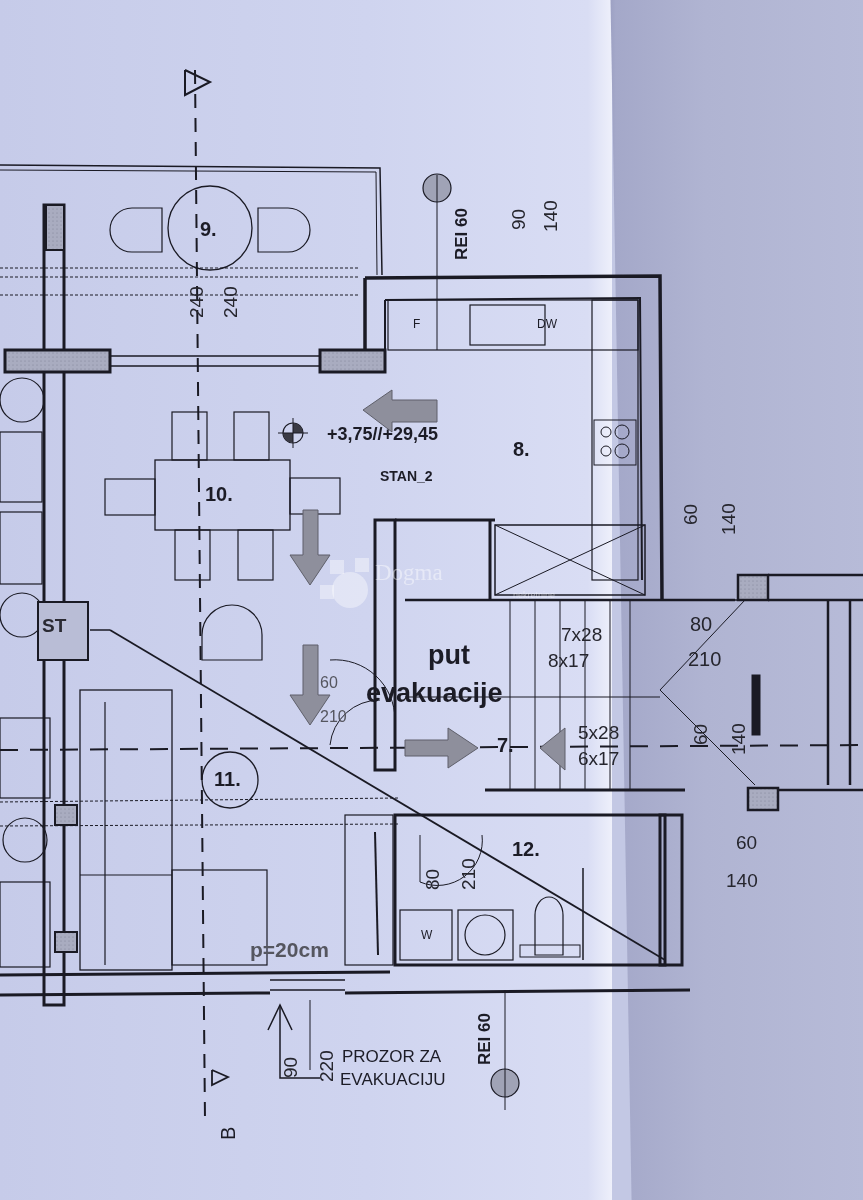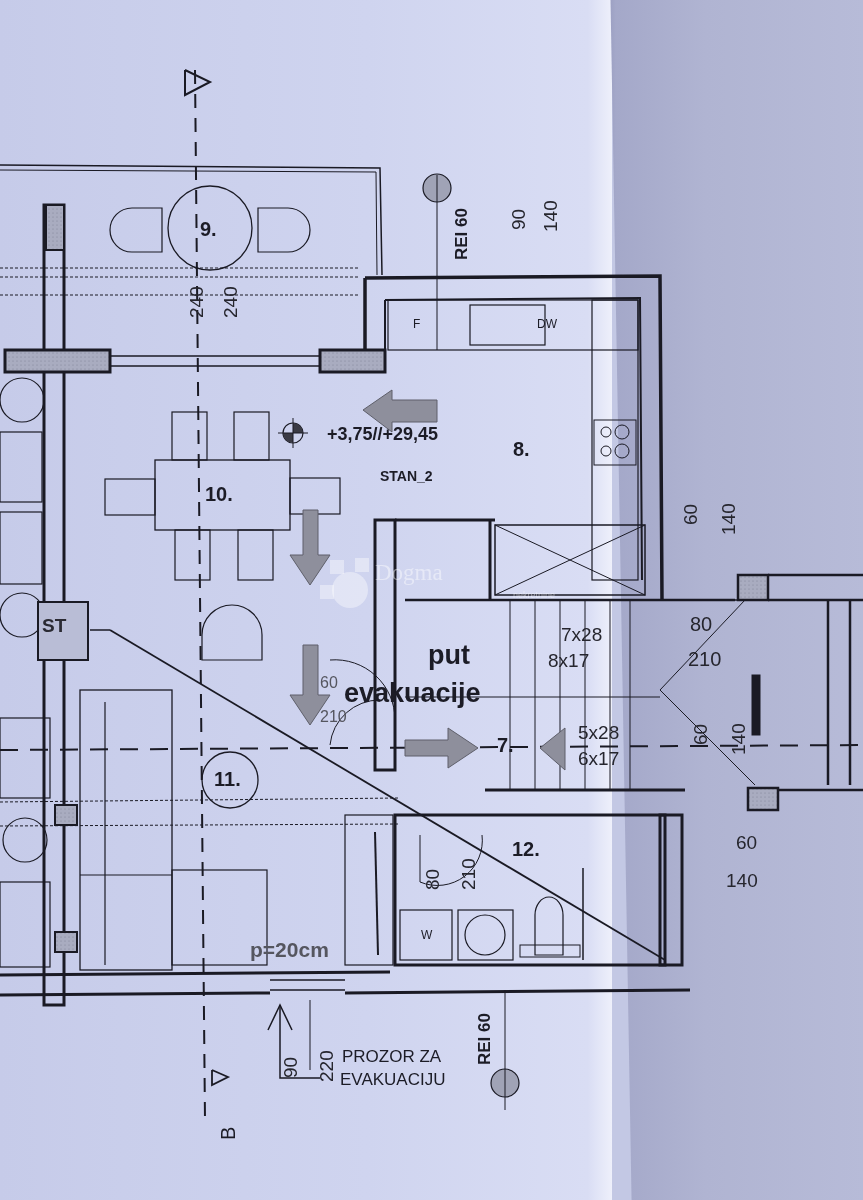--- a/index.html
+++ b/index.html
@@ -200,21 +200,21 @@
 <div class="lbl room-no" style="left:513px;top:438px;">8.</div>
 <div class="lbl room-no" style="left:205px;top:483px;">10.</div>
 <div class="lbl room-no" style="left:214px;top:768px;">11.</div>
 <div class="lbl room-no" style="left:512px;top:838px;">12.</div>
 <div class="lbl room-no" style="left:497px;top:734px;">7.</div>
 
 <div class="lbl bold" style="left:327px;top:424px;font-size:18px;">+3,75//+29,45</div>
 <div class="lbl bold" style="left:380px;top:468px;font-size:14px;">STAN_2</div>
 
 <div class="lbl bold" style="left:428px;top:640px;font-size:27px;">put</div>
-<div class="lbl bold" style="left:344px;top:678px;font-size:27px;">evakuacije</div>
+<div class="lbl bold" style="left:366px;top:678px;font-size:27px;">evakuacije</div>
 
 <div class="lbl" style="left:342px;top:1047px;font-size:17px;">PROZOR ZA</div>
 <div class="lbl" style="left:340px;top:1070px;font-size:17px;">EVAKUACIJU</div>
 
 <div class="lbl bold rot" style="left:452px;top:260px;font-size:17px;">REI 60</div>
 <div class="lbl bold rot" style="left:475px;top:1065px;font-size:17px;">REI 60</div>
 
 <div class="lbl bold" style="left:42px;top:615px;font-size:19px;color:#2a2a32;">ST</div>
 <div class="lbl bold" style="left:250px;top:938px;font-size:21px;color:#55565f;">p=20cm</div>
 <div class="lbl rot" style="left:217px;top:1140px;font-size:20px;">B</div>

